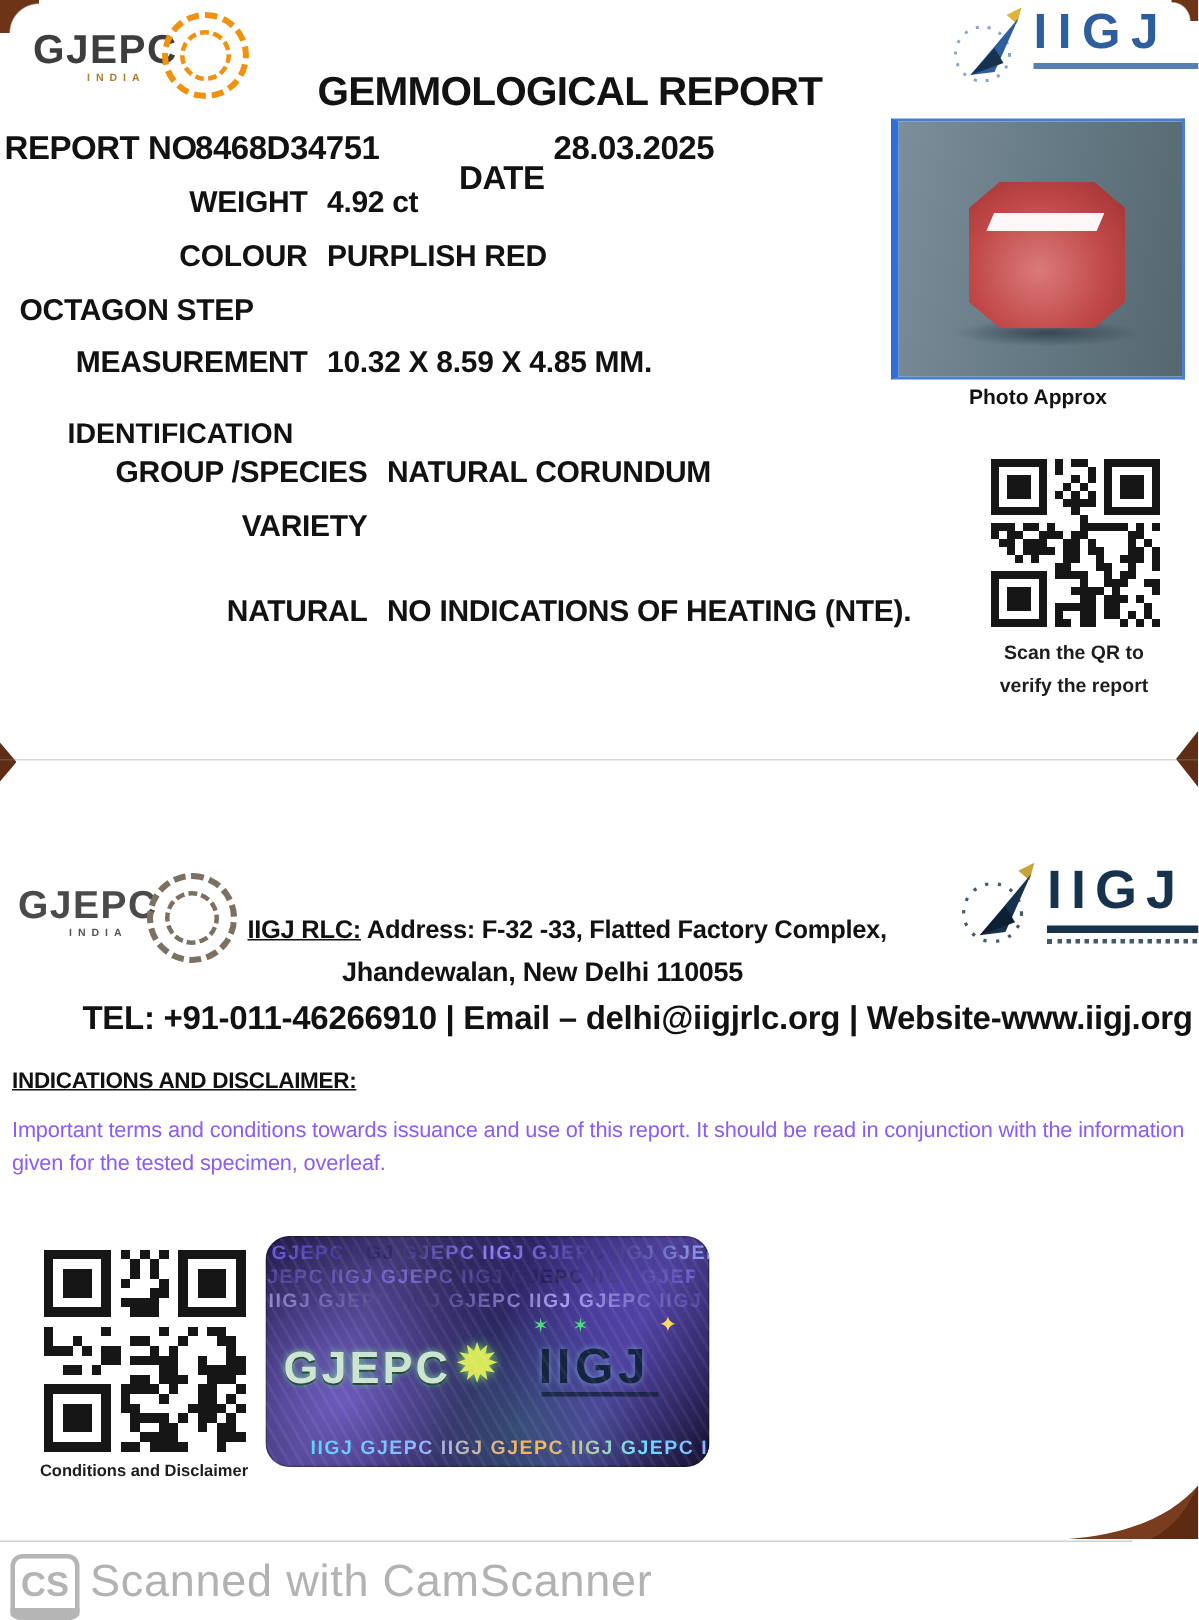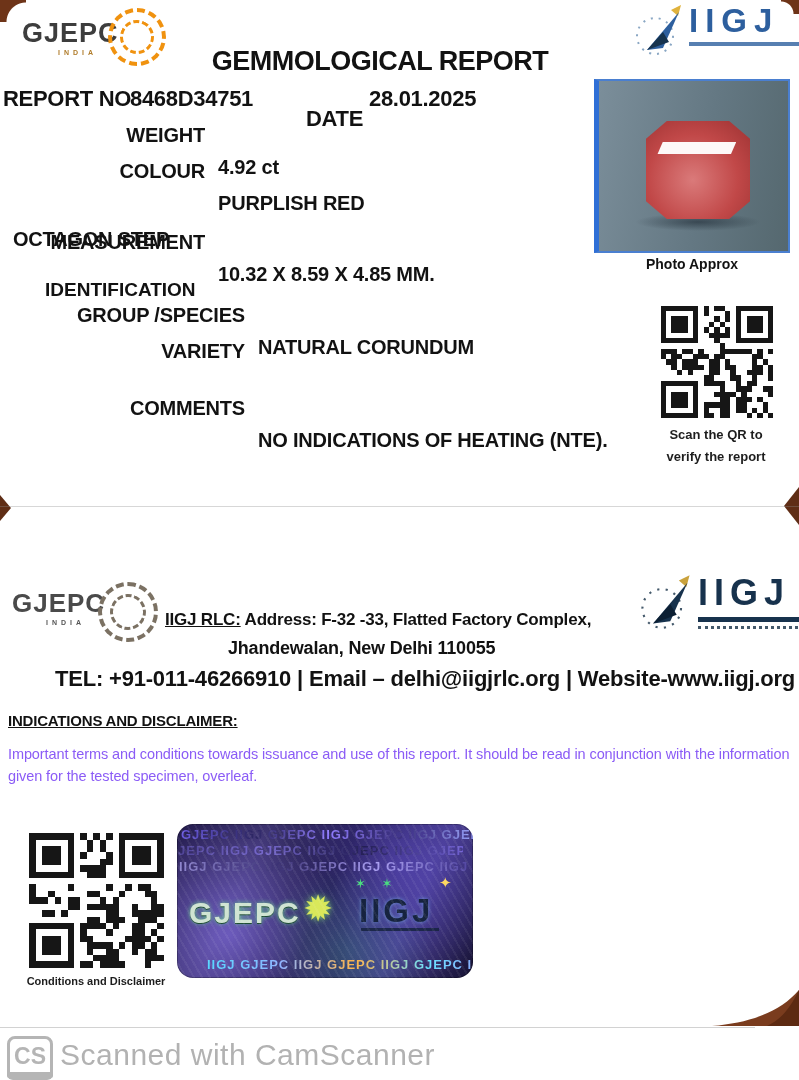--- a/index.html
+++ b/index.html
@@ -38,21 +38,21 @@
   .iigj-text-back{font-size:36px;font-weight:bold;letter-spacing:6px;color:#17324d;}
   .iigj-bar{background:#17324d;}
   .iigj-dots{border-top:3px dotted #44596b;}
 
   
   .title{font-size:27px;font-weight:bold;letter-spacing:-0.5px;}
   .rrow{font-size:22px;font-weight:bold;letter-spacing:-0.3px;}
   .frow{display:flex;font-size:20px;font-weight:bold;letter-spacing:-0.2px;white-space:nowrap;}
   .frow .lbl{width:205px;text-align:right;flex:none;}
   .frow .lbl2{width:197px;text-align:right;flex:none;margin-left:48px;}
-  .frow .val{margin-left:13px;margin-top:32px;}
+  .frow .val{margin-left:13px;}
 
   
   .photo{left:594px;top:79px;width:196px;height:174px;box-sizing:border-box;
     background:linear-gradient(100deg,#7b8e9a,#647883 55%,#55686f);
     border:2px solid #4a7fd0;border-left:5px solid #2f6fd6;}
   .gem{left:47px;top:40px;width:104px;height:98px;
     background:radial-gradient(circle at 45% 60%, #da7a7a 0%, #c14848 55%, #9c3232 100%);
     clip-path:polygon(20% 0,80% 0,100% 18%,100% 82%,80% 100%,20% 100%,0 82%,0 18%);}
   .gem-hl{left:11%;top:21%;width:76%;height:13%;background:#fff;
     clip-path:polygon(7% 0,100% 0,93% 100%,0 100%);opacity:.96;}
@@ -141,21 +141,21 @@
         <div class="iigj-underline-f" style="width:112px;margin-top:2px;"></div>
       </span>
     </div>
 
     <div class="abs title" style="left:200px;top:46px;width:360px;text-align:center;">GEMMOLOGICAL REPORT</div>
 
     <div class="abs rrow" style="left:0;top:86px;width:799px;">
       <span class="abs nw" style="left:3px;">REPORT NO</span>
       <span class="abs nw" style="left:130px;">8468D34751</span>
       <span class="abs nw" style="left:306px;margin-top:20px;">DATE</span>
-      <span class="abs nw" style="left:369px;">28.01.2025</span>
+      <span class="abs nw" style="left:369px;">28.03.2025</span>
     </div>
 
     <div class="abs frow" style="left:0;top:124px;">
       <span class="lbl">WEIGHT</span>
       <span class="val">4.92 ct</span>
     </div>
     <div class="abs frow" style="left:0;top:160px;">
       <span class="lbl">COLOUR</span>
       <span class="val">PURPLISH RED</span>
     </div>
@@ -170,21 +170,21 @@
     <div class="abs b nw" style="left:45px;top:279px;font-size:19px;">IDENTIFICATION</div>
     <div class="abs frow" style="left:0;top:304px;">
       <span class="lbl2">GROUP /SPECIES</span>
       <span class="val">NATURAL CORUNDUM</span>
     </div>
     <div class="abs frow" style="left:0;top:340px;">
       <span class="lbl2">VARIETY</span>
     </div>
 
     <div class="abs frow" style="left:0;top:397px;">
-      <span class="lbl2">COMMENTS</span>
+      <span class="lbl2">NATURAL</span>
       <span class="val">NO INDICATIONS OF HEATING (NTE).</span>
     </div>
 
     <div class="abs photo">
       <div class="abs gem-shadow"></div>
       <div class="abs gem">
         <div class="abs gem-hl"></div>
       </div>
     </div>
     <div class="abs photo-cap">Photo Approx</div>

